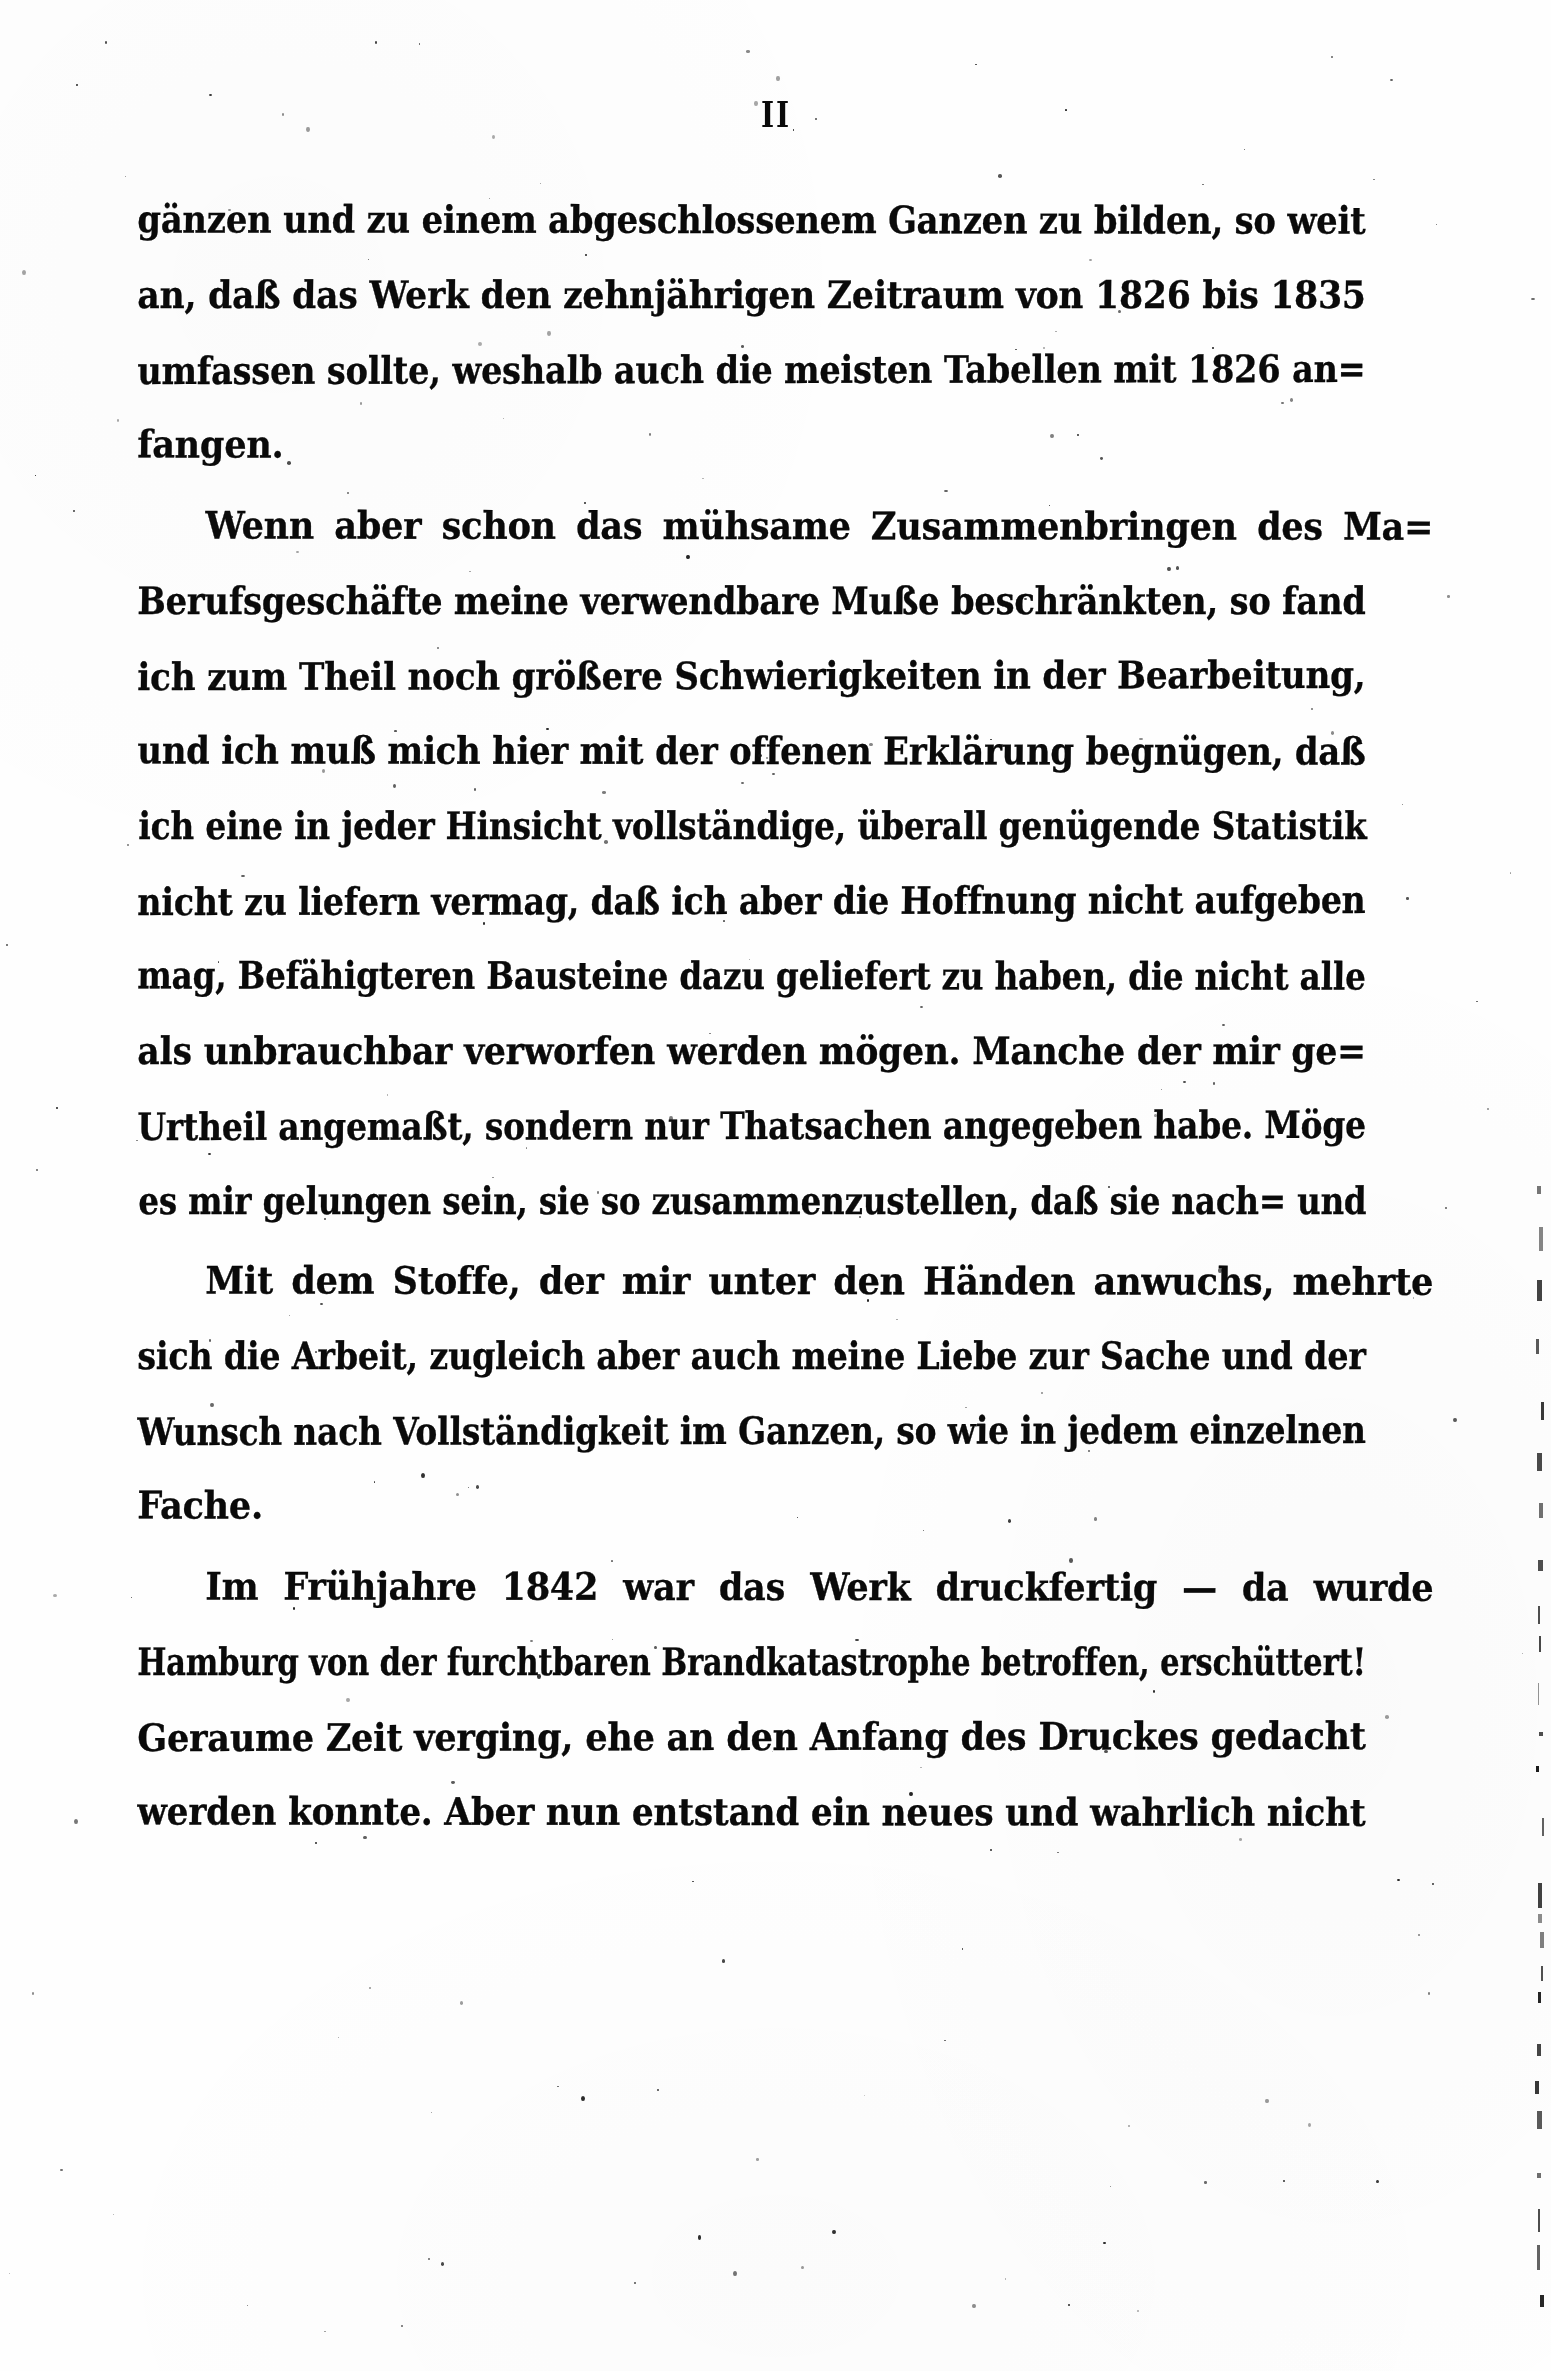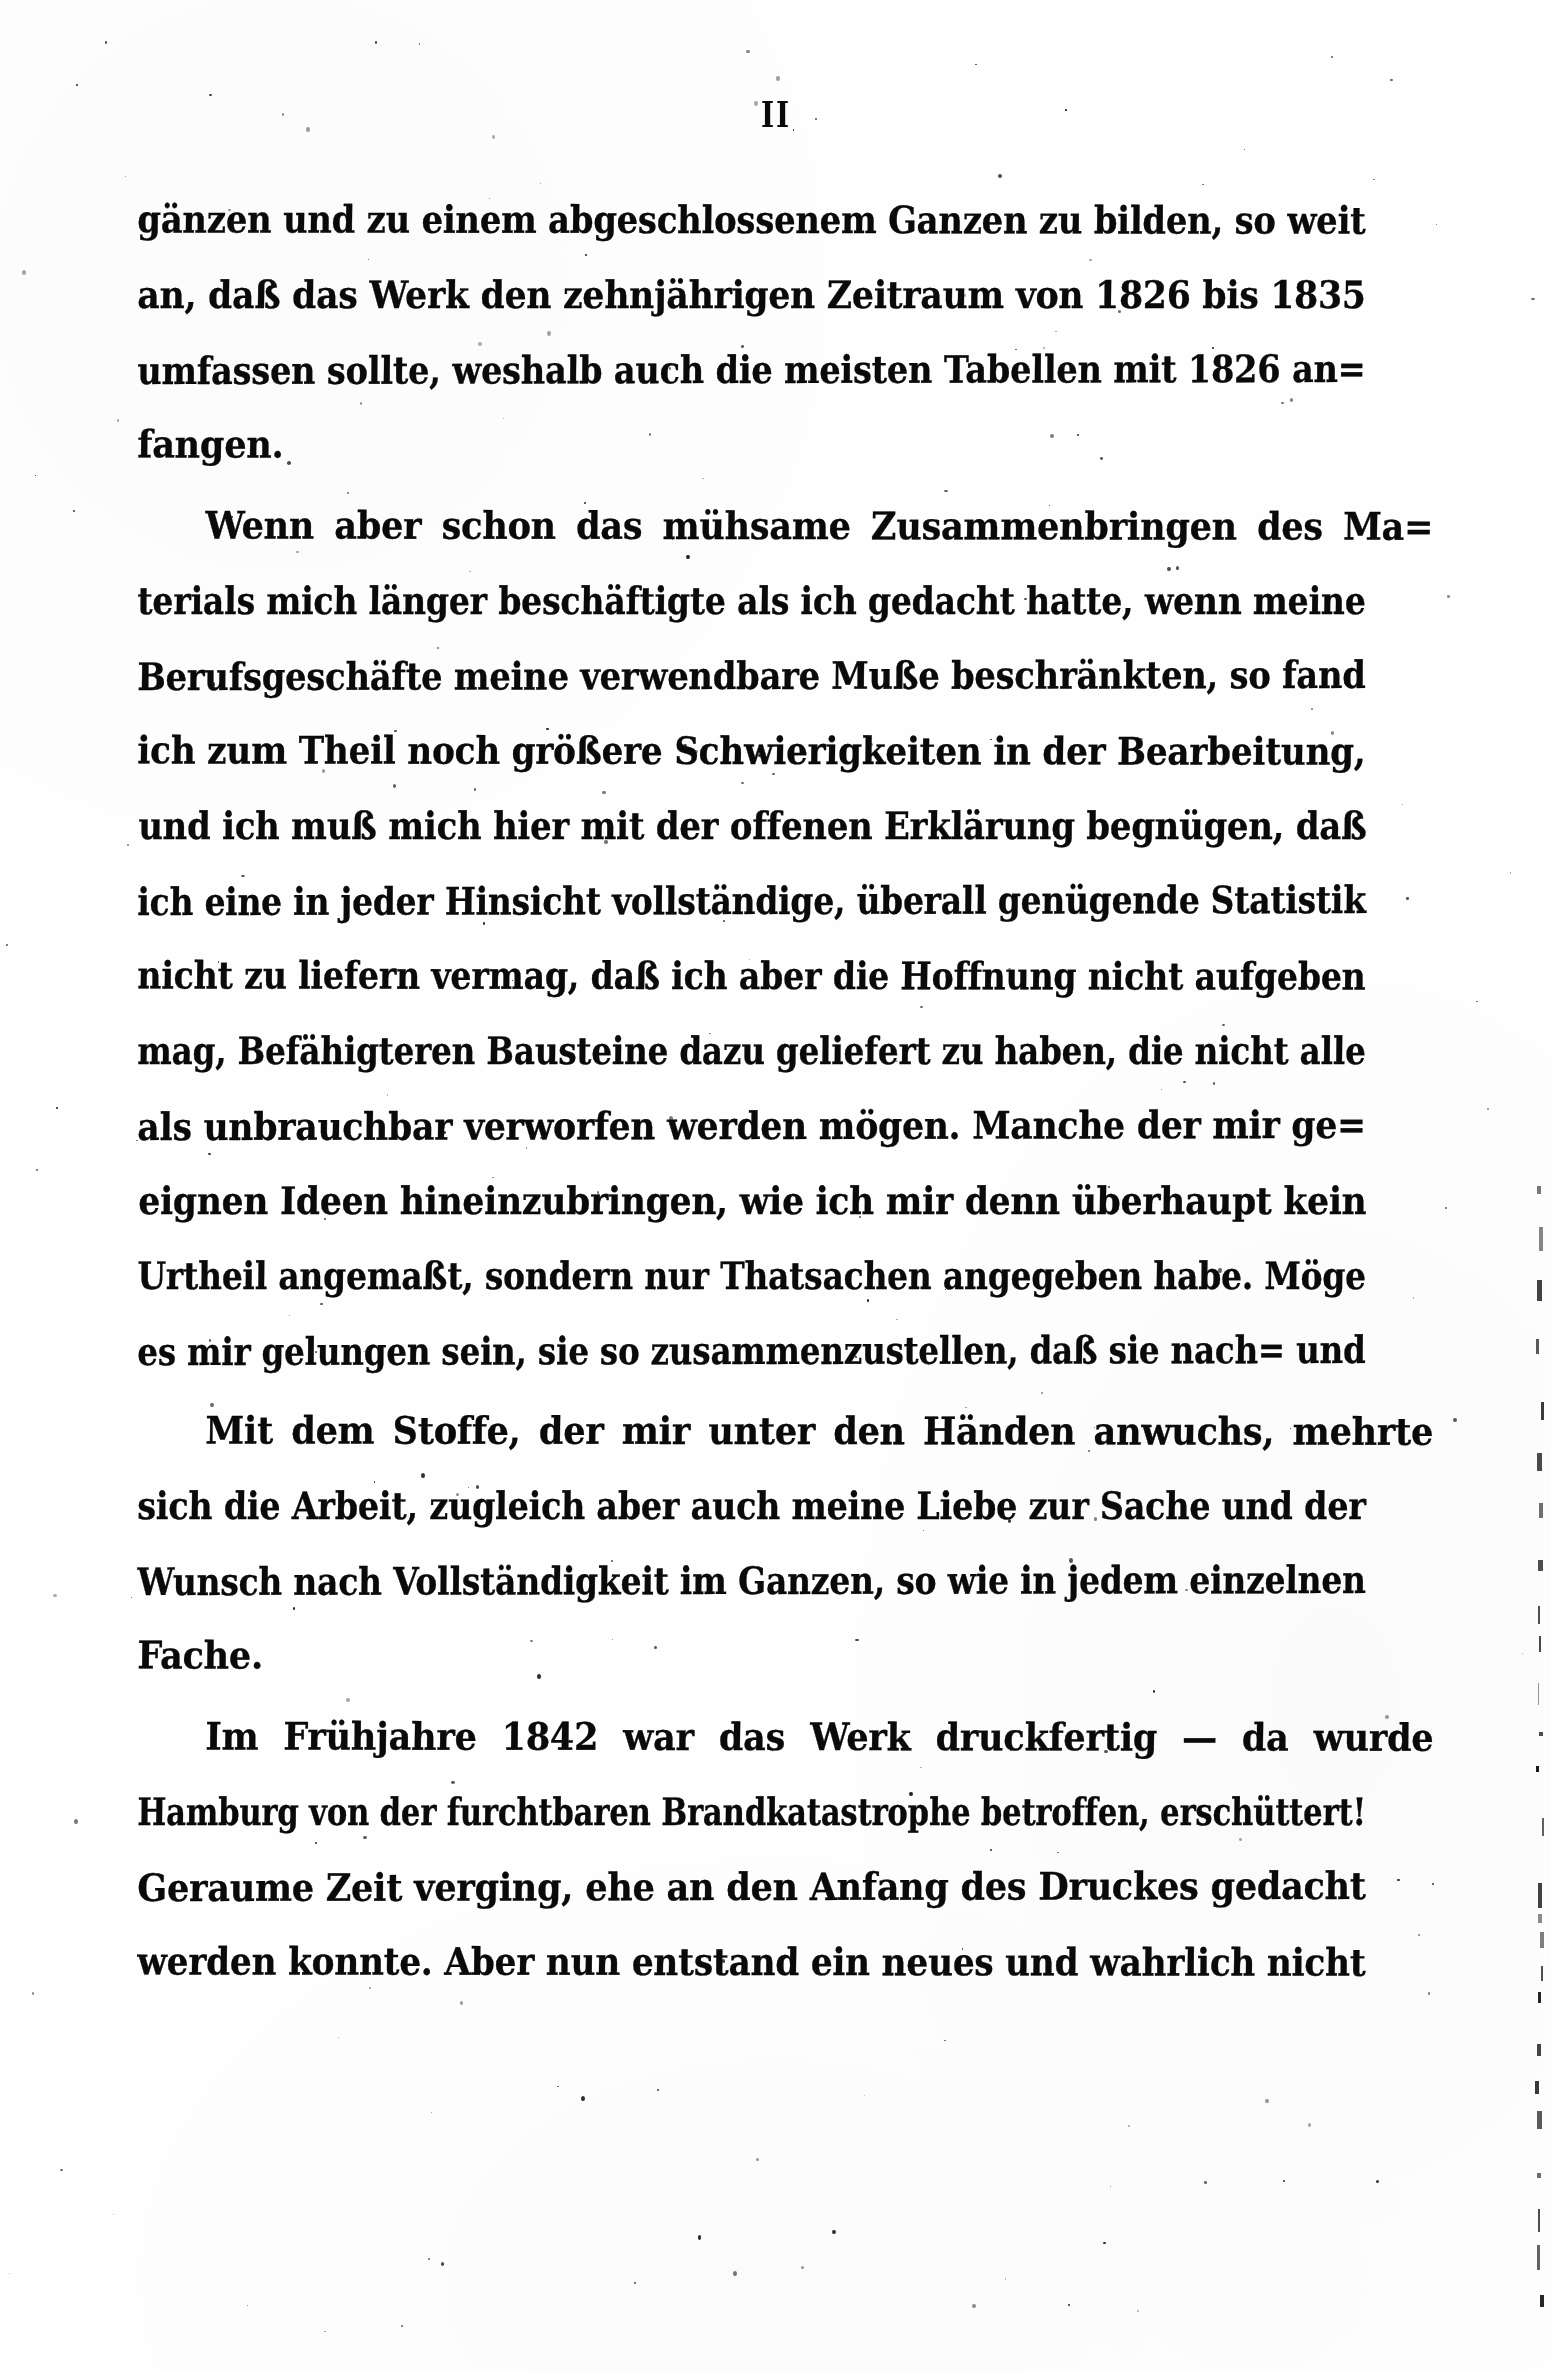--- a/index.html
+++ b/index.html
@@ -145,45 +145,39 @@
       <div class="line fraktur ragged">
           <span class="w">fangen.</span>
         </div>
     </div>
 
     <div class="para">
       <div class="line fraktur indent">
           <span class="w" style="transform: skewX(-0.6deg) scaleY(1.08) scaleX(1); word-spacing: 8.2px;">Wenn aber schon das mühsame Zusammenbringen des Ma=</span>
         </div>
       <div class="line fraktur">
-          <span class="w" style="transform: skewX(-0.6deg) scaleY(1.08) scaleX(0.9445);">terials mich länger beschäftigte als ich gedacht hatte, wenn meine</span>
-        </div>
-      <div class="line fraktur">
           <span class="w" style="transform: skewX(-0.6deg) scaleY(1.08) scaleX(0.9624); word-spacing: 0px;">Berufsgeschäfte meine verwendbare Muße beschränkten, so fand</span>
         </div>
       <div class="line fraktur">
           <span class="w" style="transform: skewX(-0.6deg) scaleY(1.08) scaleX(0.9767);">ich zum Theil noch größere Schwierigkeiten in der Bearbeitung,</span>
         </div>
       <div class="line fraktur">
           <span class="w" style="transform: skewX(-0.6deg) scaleY(1.08) scaleX(0.9667);">und ich muß mich hier mit der offenen Erklärung begnügen, daß</span>
         </div>
       <div class="line fraktur">
           <span class="w" style="transform: skewX(-0.6deg) scaleY(1.08) scaleX(0.939);">ich eine in jeder Hinsicht vollständige, überall genügende Statistik</span>
         </div>
       <div class="line fraktur">
           <span class="w" style="transform: skewX(-0.6deg) scaleY(1.08) scaleX(0.9476);">nicht zu liefern vermag, daß ich aber die Hoffnung nicht aufgeben</span>
         </div>
       <div class="line fraktur">
           <span class="w" style="transform: skewX(-0.6deg) scaleY(1.08) scaleX(0.9319);">mag, Befähigteren Bausteine dazu geliefert zu haben, die nicht alle</span>
         </div>
       <div class="line fraktur">
           <span class="w" style="transform: skewX(-0.6deg) scaleY(1.08) scaleX(0.9865);">als unbrauchbar verworfen werden mögen.  Manche der mir ge=</span>
-        </div>
-      <div class="line fraktur">
-          <span class="w" style="transform: skewX(-0.6deg) scaleY(1.08) scaleX(0.9841);">eignen Ideen hineinzubringen, wie ich mir denn überhaupt kein</span>
         </div>
       <div class="line fraktur">
           <span class="w" style="transform: skewX(-0.6deg) scaleY(1.08) scaleX(0.9396);">Urtheil angemaßt, sondern nur Thatsachen angegeben habe. Möge</span>
         </div>
       <div class="line fraktur">
           <span class="w" style="transform: skewX(-0.6deg) scaleY(1.08) scaleX(0.9291);">es mir gelungen sein, sie so zusammenzustellen, daß sie nach= und</span>
         </div>
     </div>
 
     <div class="para">

